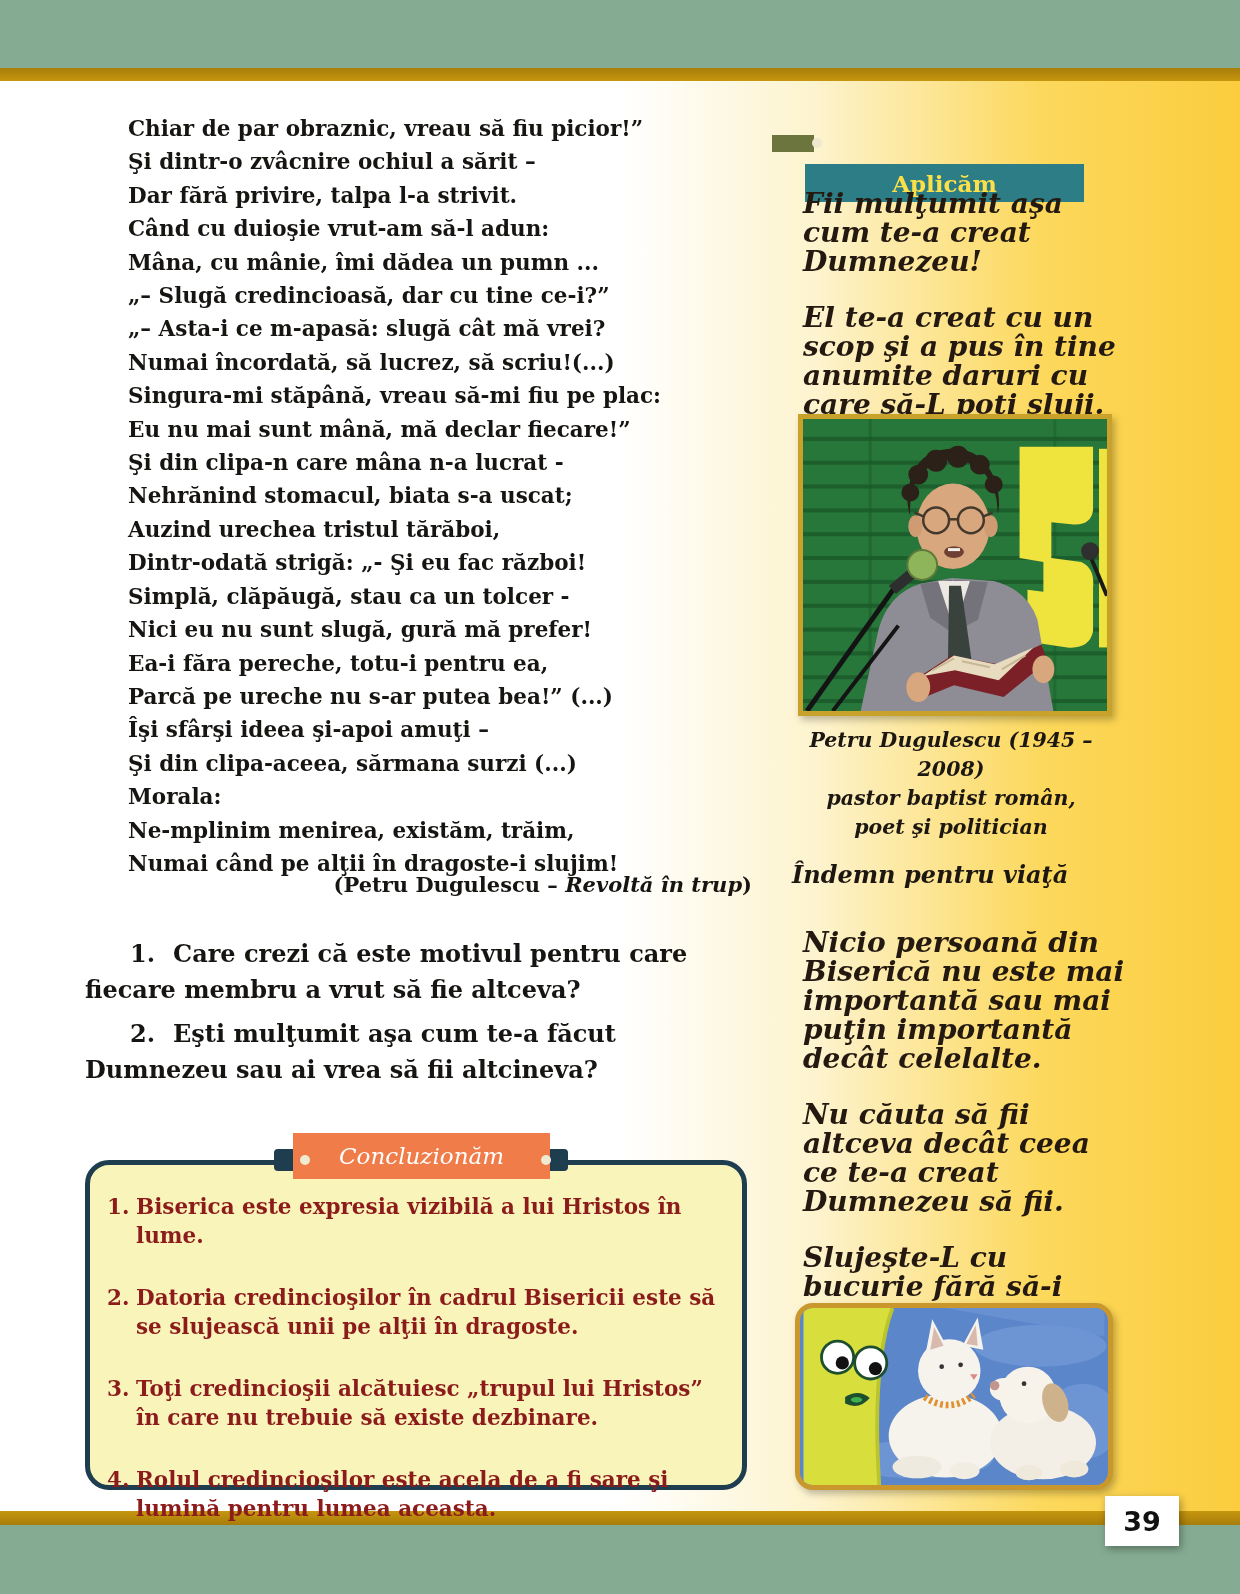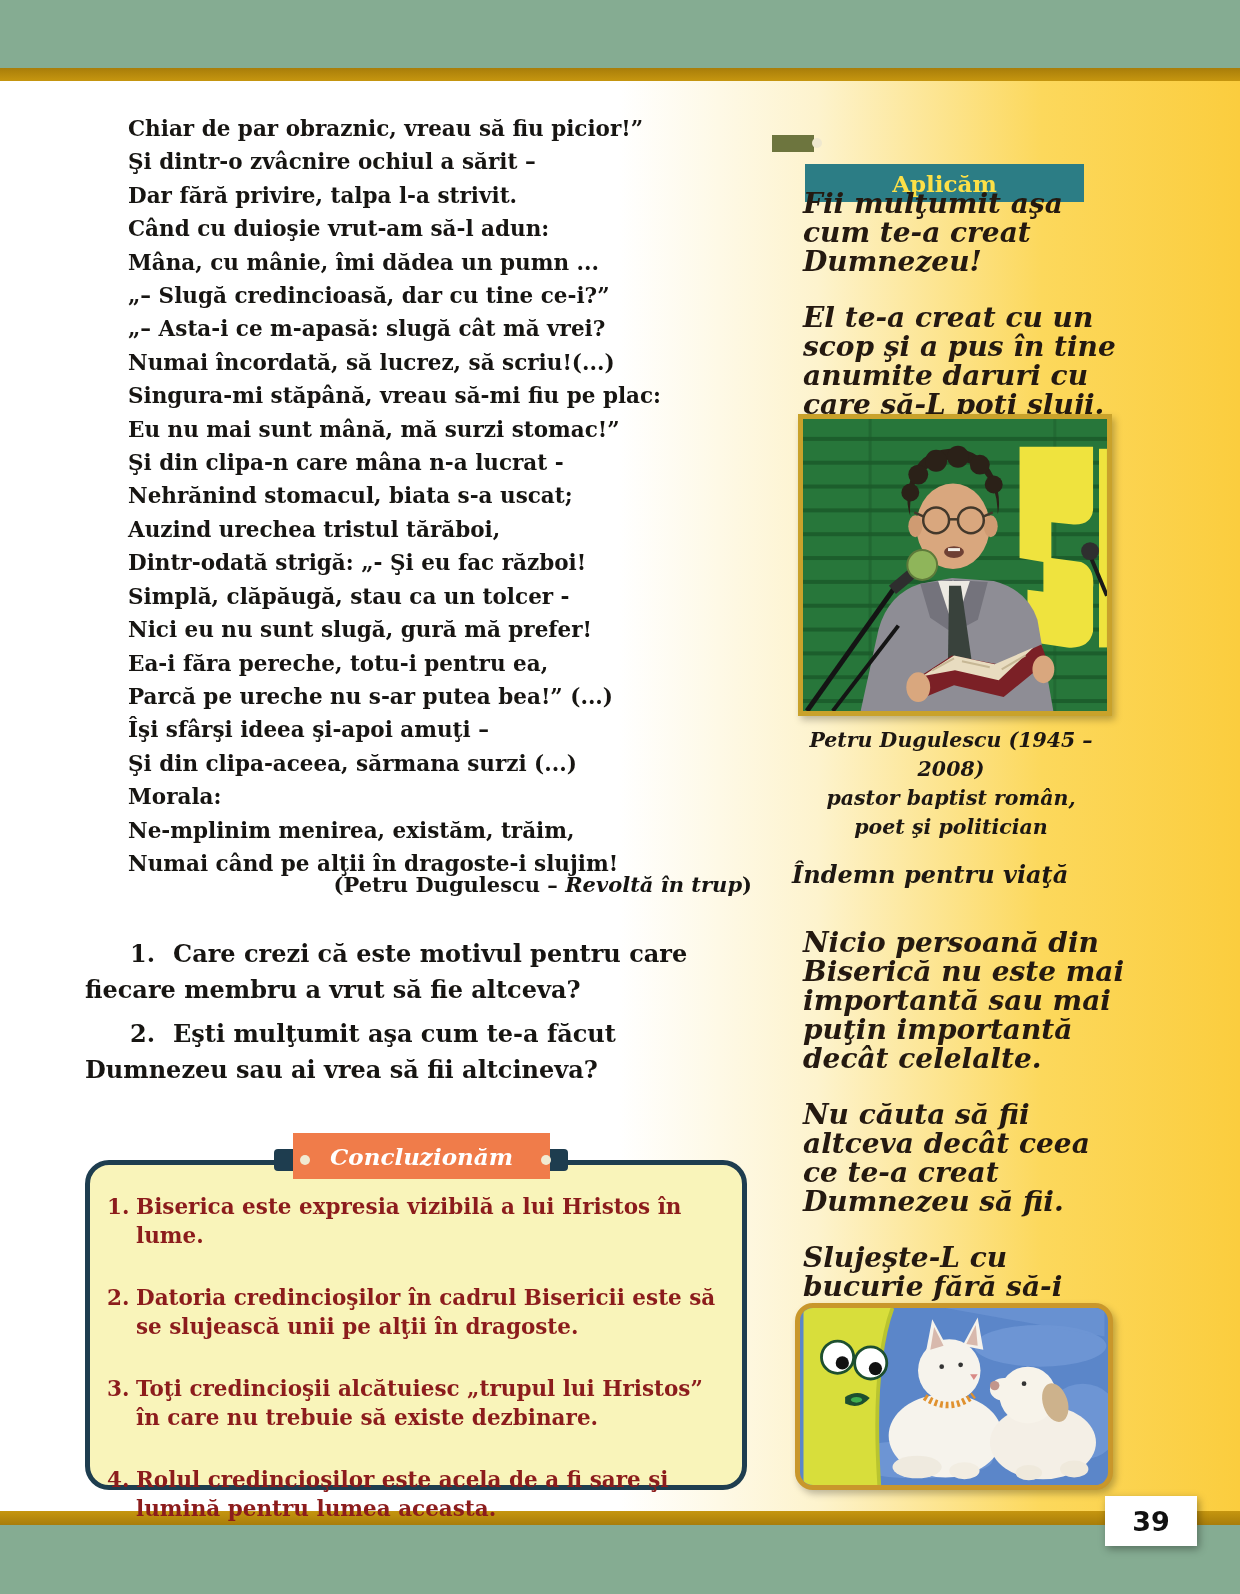--- a/index.html
+++ b/index.html
@@ -27,21 +27,21 @@
 
   
   .concl-box { position:absolute; left:85px; top:1160px; width:662px; height:330px;
                background:#f9f4ba; border:5px solid #1e3d4f; border-radius:24px;
                padding:27px 22px 0 0; z-index:1; }
   .concl-pin { position:absolute; width:30px; height:22px; background:#1e3d4f; border-radius:4px; z-index:2; }
   .concl-pin.left  { left:274px; top:1149px; }
   .concl-pin.right { left:538px; top:1149px; }
   .concl-label { position:absolute; left:293px; top:1133px; width:257px; height:46px; background:#f07c4a;
                  display:flex; align-items:center; justify-content:center; z-index:3;
-                 font-style:italic; font-weight:bold; font-size:23px; color:#ffffff; }
+                 font-style:italic; font-weight:normal; font-size:23px; color:#ffffff; }
   .concl-dot { position:absolute; width:10px; height:10px; border-radius:50%; background:#f1ead2; z-index:4; }
   .concl-dot.left  { left:300px; top:1155px; }
   .concl-dot.right { left:541px; top:1155px; }
   .c-item { position:relative; padding-left:46px; margin-bottom:33px;
             font-weight:bold; font-size:21.5px; line-height:29px; color:#8c1c1c; }
   .c-num  { position:absolute; left:17px; top:0; }
 
   
   .aplicam { position:absolute; left:772px; top:124px; width:268px; height:38px; }
   .aplicam .tab  { position:absolute; left:0; top:11px; width:42px; height:17px; background:#6d753e; }
@@ -59,21 +59,21 @@
   .caption { position:absolute; left:788px; top:726px; width:326px; text-align:center;
              font-style:italic; font-weight:bold; font-size:20.5px; line-height:29px; color:#1d1712; }
   .indemn-title { position:absolute; left:792px; top:860px; font-style:italic; font-weight:bold;
                   font-size:24px; color:#1d1712; }
   .indemn-text { position:absolute; left:803px; top:928px; width:322px; }
   .kitten-frame { position:absolute; left:795px; top:1303px; width:318px; height:187px;
                   border:5px solid #c9972b; border-radius:18px; overflow:hidden;
                   box-shadow:3px 4px 7px rgba(0,0,0,.25); background:#5b86c9; }
   .kitten-frame svg { display:block; width:100%; height:100%; }
 
-  .page-num { position:absolute; left:1105px; top:1496px; width:92px; height:50px; background:#ffffff;
+  .page-num { position:absolute; left:1105px; top:1496px; width:74px; height:50px; background:#ffffff;
               display:flex; align-items:center; justify-content:center; z-index:5;
               font-family:"DejaVu Sans", sans-serif; font-weight:bold; font-size:27px; color:#111;
               box-shadow:2px 3px 8px rgba(0,0,0,.35); }
 </style>
 </head>
 <body>
 
 <div class="page">
 
   <div class="band-top-green"></div>
@@ -82,21 +82,21 @@
   <div class="poem">
     <div class="poem-line">Chiar de par obraznic, vreau să fiu picior!”</div>
     <div class="poem-line">Şi dintr-o zvâcnire ochiul a sărit –</div>
     <div class="poem-line">Dar fără privire, talpa l-a strivit.</div>
     <div class="poem-line">Când cu duioşie vrut-am să-l adun:</div>
     <div class="poem-line">Mâna, cu mânie, îmi dădea un pumn ...</div>
     <div class="poem-line">„– Slugă credincioasă, dar cu tine ce-i?”</div>
     <div class="poem-line">„– Asta-i ce m-apasă: slugă cât mă vrei?</div>
     <div class="poem-line">Numai încordată, să lucrez, să scriu!(...)</div>
     <div class="poem-line">Singura-mi stăpână, vreau să-mi fiu pe plac:</div>
-    <div class="poem-line">Eu nu mai sunt mână, mă surzi stomac!”</div>
+    <div class="poem-line">Eu nu mai sunt mână, mă declar fiecare!”</div>
     <div class="poem-line">Şi din clipa-n care mâna n-a lucrat -</div>
     <div class="poem-line">Nehrănind stomacul, biata s-a uscat;</div>
     <div class="poem-line">Auzind urechea tristul tărăboi,</div>
     <div class="poem-line">Dintr-odată strigă: „- Şi eu fac război!</div>
     <div class="poem-line">Simplă, clăpăugă, stau ca un tolcer -</div>
     <div class="poem-line">Nici eu nu sunt slugă, gură mă prefer!</div>
     <div class="poem-line">Ea-i făra pereche, totu-i pentru ea,</div>
     <div class="poem-line">Parcă pe ureche nu s-ar putea bea!” (...)</div>
     <div class="poem-line">Îşi sfârşi ideea şi-apoi amuţi –</div>
     <div class="poem-line">Şi din clipa-aceea, sărmana surzi (...)</div>

